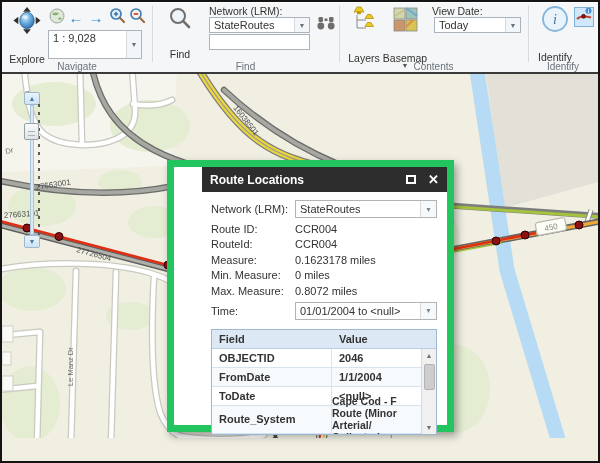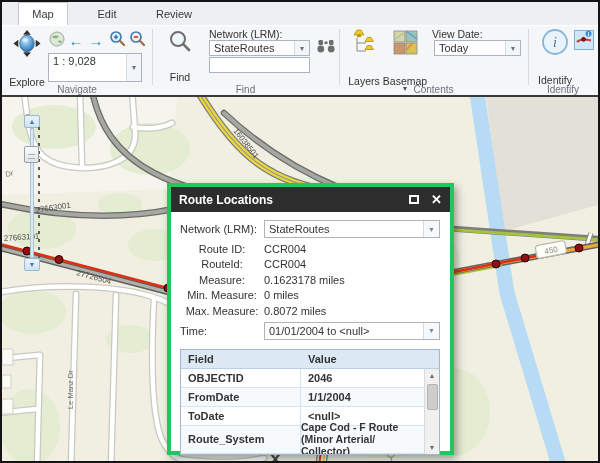--- a/index.html
+++ b/index.html
@@ -40,28 +40,28 @@
   .strack { position:absolute; left:7px; top:13px; width:4px; height:130px; background:#d9e8f4; border:1px solid #aac4d8; }
   .sticks { position:absolute; left:15px; top:12px; width:2px; height:132px;
             background:repeating-linear-gradient(#5a5a5a 0 3px, transparent 3px 8px); }
   .sthumb { position:absolute; left:1px; top:31px; width:15px; height:17px; border:1px solid #98a0a6;
             background:linear-gradient(#fafbfc,#dfe3e6); border-radius:2px; }
   .sthumb:after { content:""; position:absolute; left:3px; right:3px; top:7px; height:3px;
             border-top:1px solid #aab2b8; border-bottom:1px solid #aab2b8; }
 
   
   .dialog { position:absolute; left:165px; top:86px; width:287px; height:272px; background:#fff;
-            border:4px solid #22c55e; box-shadow:3px 4px 8px rgba(0,0,0,.35); font-size:11px; color:#333; }
+            border:7px solid #22c55e; box-shadow:3px 4px 8px rgba(0,0,0,.35); font-size:11px; color:#333;padding-left:28px; }
   .dtitle { height:25px; background:#2d2d2d; color:#fff; display:flex; align-items:center; padding:0 8px;
             font-size:12px; font-weight:bold; }
   .dtitle .spacer { flex:1; }
   .dmax { width:10px; height:9px; border:2px solid #fff; margin-right:12px; }
   .dclose { font-size:13px; font-weight:bold; line-height:13px; }
   .dbody { padding:7px 10px 0 9px; }
-  .drow { display:flex; align-items:center; height:15.5px;text-align:center; }
+  .drow { display:flex; align-items:center; height:15.5px; }
   .drow .dlbl { width:84px; flex:none; }
   .dcomborow { display:flex; align-items:center; margin:1px 0 3px; }
   .dcomborow .dlbl { width:84px; flex:none; }
   .dcombo { flex:1; display:flex; height:18px; border:1px solid #b3b3b3; background:#fff; }
   .dcombo .cval { flex:1; padding:2px 4px; white-space:nowrap; overflow:hidden; }
   .dcombo .carr { width:16px; border-left:1px solid #d9d9d9; background:#f6f9fb; color:#7b8a99;
                   font-size:7px; display:flex; align-items:center; justify-content:center; }
   .dtable { margin-top:9px; height:106px; border:1px solid #9fb8cf; display:flex; flex-direction:column; overflow:hidden; }
   .thead { display:flex; height:19px; background:#dce9f5; border-bottom:1px solid #b9cfe4; font-weight:bold; align-items:center; }
   .tc1 { width:120px; padding-left:7px; flex:none; }
@@ -77,25 +77,20 @@
   .sarr { position:absolute; left:0; width:14px; height:13px; color:#6f6f6f; font-size:7px; text-align:center; line-height:13px; }
   .sb-thumb { position:absolute; left:1.5px; top:15px; width:11px; height:26px; background:#cdcdcd;
               border:1px solid #b3b3b3; border-radius:2px; }
 </style>
 </head>
 <body>
 
 <div class="window">
 <div class="chrome">
 
-  <div class="tabrow">
-    <div class="tab active">Map</div>
-    <div class="tab">Edit</div>
-    <div class="tab" style="width:56px">Review</div>
-  </div>
 
   <div class="ribbon">
 
     <div class="rbig" style="left:5px;top:3px;width:40px;">
       <span>
         <svg width="30" height="29" viewBox="0 0 30 30">
           <defs>
                 <radialGradient id="gexp" cx="40%" cy="32%" r="70%">
             <stop offset="0%" stop-color="#cfe8f9"></stop>
                   <stop offset="55%" stop-color="#62a8dd"></stop>

